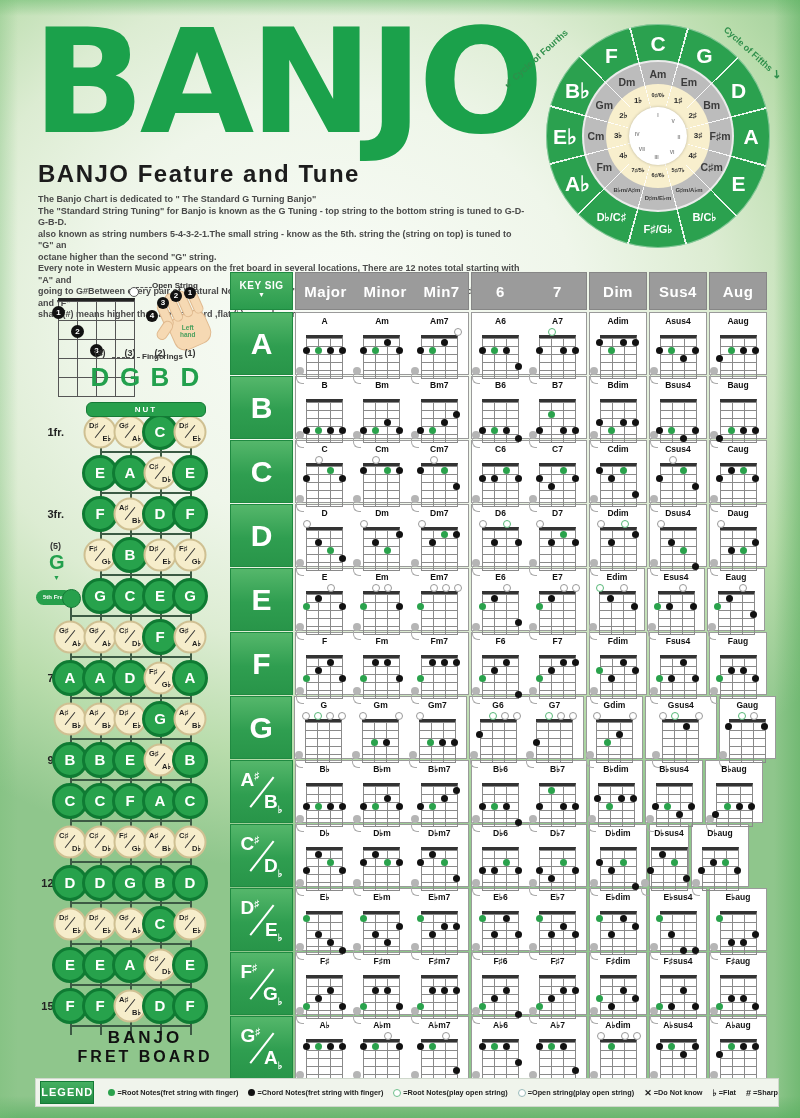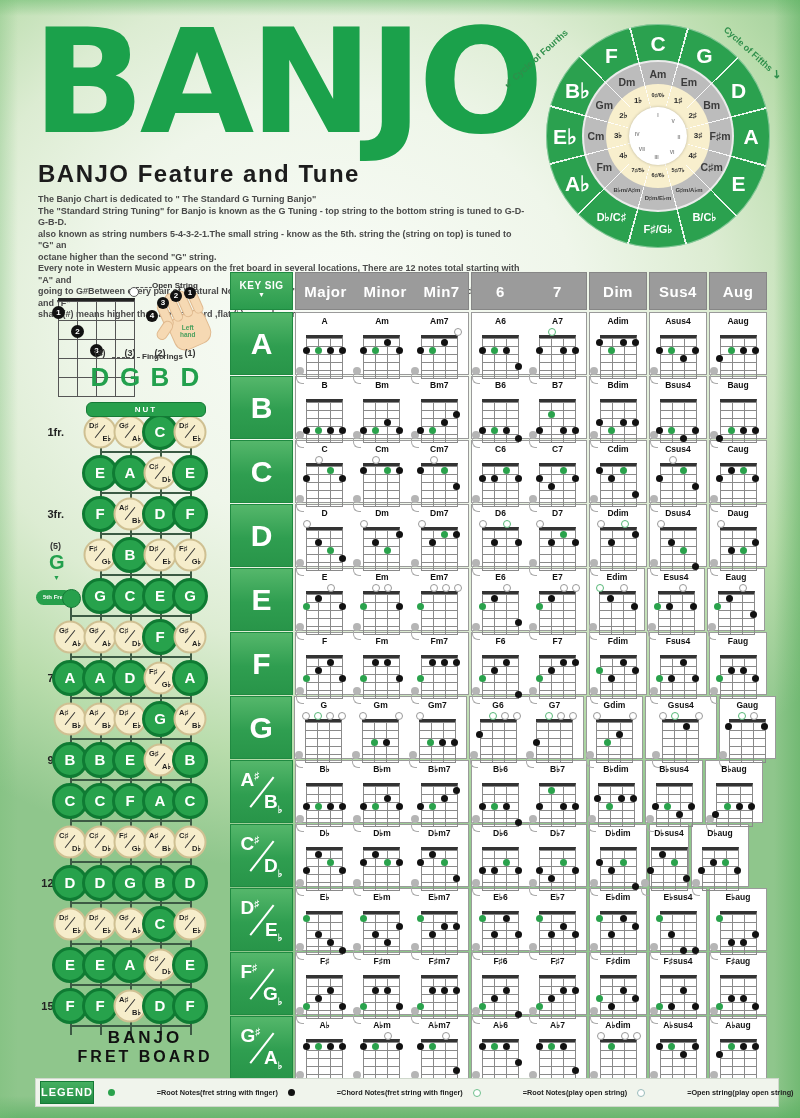--- a/index.html
+++ b/index.html
@@ -102,21 +102,21 @@
   .odot{position:absolute;width:6px;height:6px;border-radius:50%;background:#fff;border:1px solid #999;}
   .odot.r{border-color:#58b878;}
   .gdot{position:absolute;left:-10px;bottom:3px;width:8px;height:8px;border-radius:50%;background:#b5b5b5;}
   .hook{position:absolute;left:-10px;bottom:-6px;width:7px;height:9px;border-left:1px solid #aaa;border-bottom:1px solid #aaa;border-bottom-left-radius:6px;}
   
   #legend{position:absolute;left:35px;top:1078px;width:742px;height:27px;background:#f0f4ec;border:1px solid #cfd8cc;
     display:flex;align-items:center;}
   .lg-btn{width:90px;height:21px;margin-left:4px;background:linear-gradient(180deg,#46b061,#218c43);border:1px solid #157a36;
     color:#fff;font-size:11px;font-weight:bold;text-align:center;line-height:21px;letter-spacing:1px;}
   .lg-items{display:flex;align-items:center;margin-left:14px;gap:10px;}
-  .lg-it{display:flex;align-items:center;font-size:7.3px;font-weight:bold;color:#222;white-space:nowrap;gap:40px;}
+  .lg-it{display:flex;align-items:center;font-size:7.3px;font-weight:bold;color:#222;white-space:nowrap;}
   .lg-ic{display:inline-block;margin-right:2px;}
   .ic-dot{width:7px;height:7px;border-radius:50%;}
   .ic-root{background:#2aa24c;}
   .ic-chord{background:#111;}
   .ic-ring{width:6px;height:6px;border-radius:50%;background:#fff;border:1.5px solid #9bb;}
   .ic-ring.rg{border-color:#6fc08d;}
   .ic-glyph{font-size:9px;font-weight:bold;color:#222;}
 </style>
 </head>
 <body>

